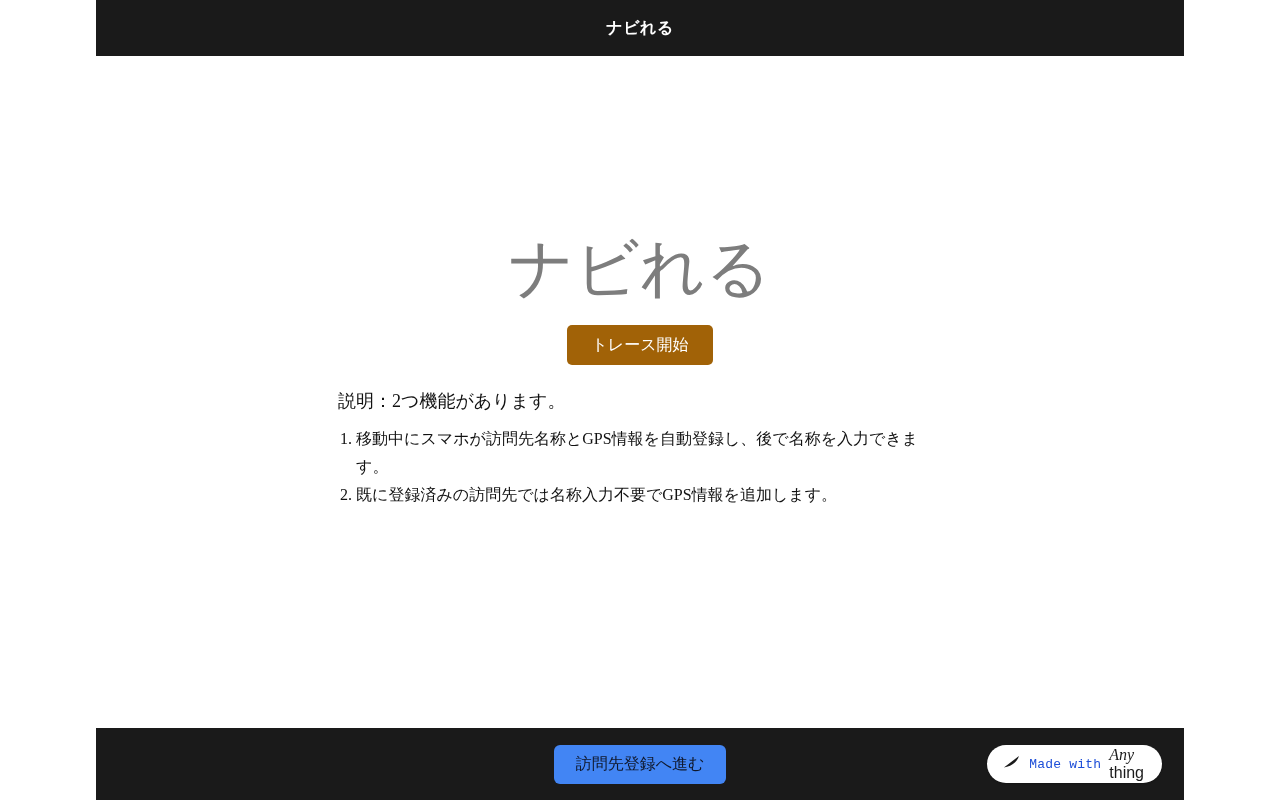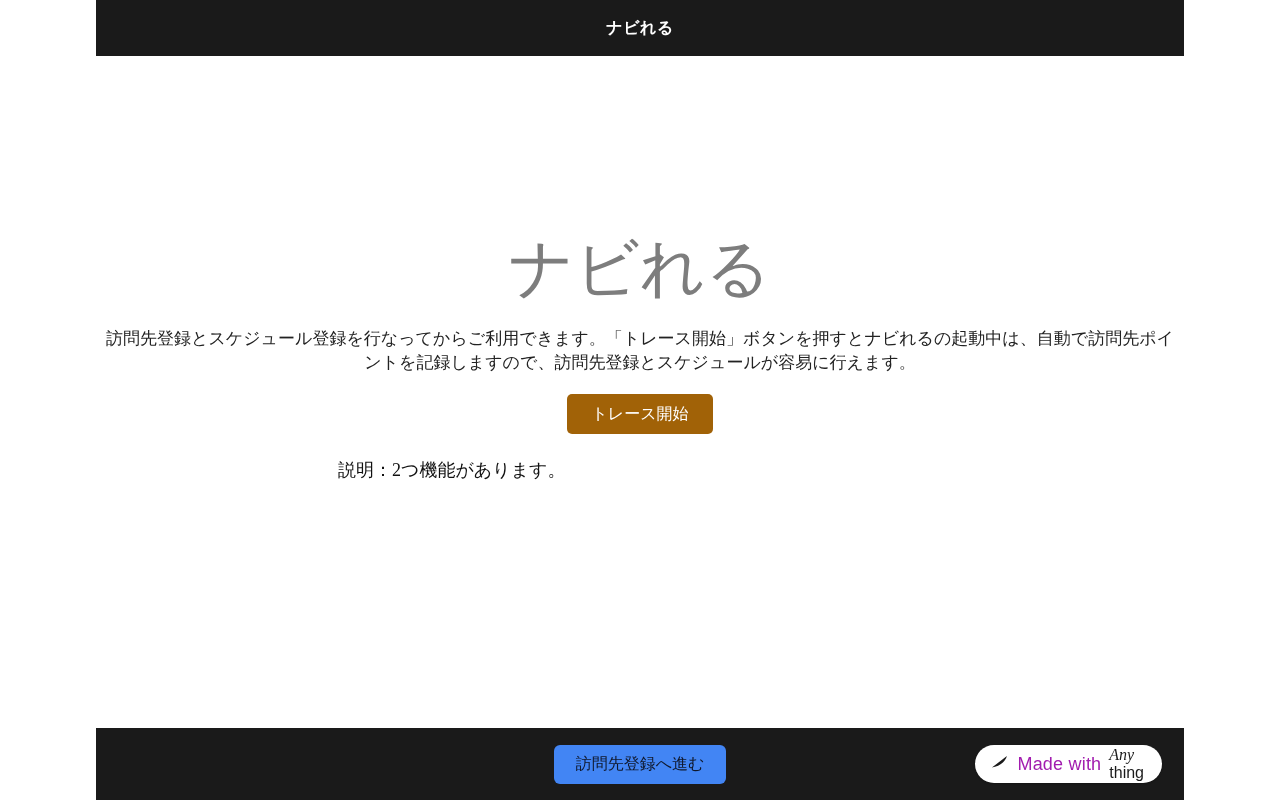--- a/index.html
+++ b/index.html
@@ -129,23 +129,24 @@
     gap: 8px;
     cursor: pointer;
     box-shadow: 0 1px 2px rgba(0,0,0,0.25);
   }
   .made-with-badge .logo-icon {
     width: 20px;
     height: 20px;
     display: inline-flex;
   }
   .made-with-badge .badge-prefix {
-    font-size: 18px;
-    color: #a21caf;
+    font-size: 13px;
+    color: #1d4ed8;
     letter-spacing: 0.2px;
+    font-family: Liberation Mono, monospace;
   }
   .made-with-badge .brand {
     font-size: 16px;
     color: #1a1a1a;
     display: inline-flex;
     align-items: baseline;
     flex-direction: column;
   }
   .made-with-badge .brand-italic {
     font-family: "Liberation Serif", "DejaVu Serif", serif;
@@ -160,26 +161,29 @@
 
 <div class="screen">
 
   <header class="app-header">
     <span class="app-title">ナビれる</span>
   </header>
 
   <main class="main-content">
     <h1 class="hero-title">ナビれる</h1>
 
-    <p class="hero-description">訪問先登録とスケジュール登録を行なってからご利用できます。「トレース開始」ボタンを押すとナビれるの起動中は、自動で訪問先ポイントを記録しますので、訪問先登録とスケジュールが容易に行えます。</p>
 
     <button class="trace-button">トレース開始</button>
 
     <section class="explanation-section">
       <h2 class="explanation-heading">説明：2つ機能があります。</h2>
+      <ol class="explanation-list">
+        <li>移動中にスマホが訪問先名称とGPS情報を自動登録し、後で名称を入力できます。</li>
+        <li>既に登録済みの訪問先では名称入力不要でGPS情報を追加します。</li>
+      </ol>
     </section>
   </main>
 
   <footer class="footer-bar">
     <button class="proceed-button">訪問先登録へ進む</button>
 
     <div class="made-with-badge">
       <span class="logo-icon">
         <svg viewBox="0 0 24 24" width="20" height="20" aria-hidden="true">
           <path d="M21.5 2.5 L3.5 16.2 C9.2 15.4 15.5 12.6 19 7.6 C20.2 5.9 21 4.2 21.5 2.5 Z" fill="#1a1a1a"></path>

